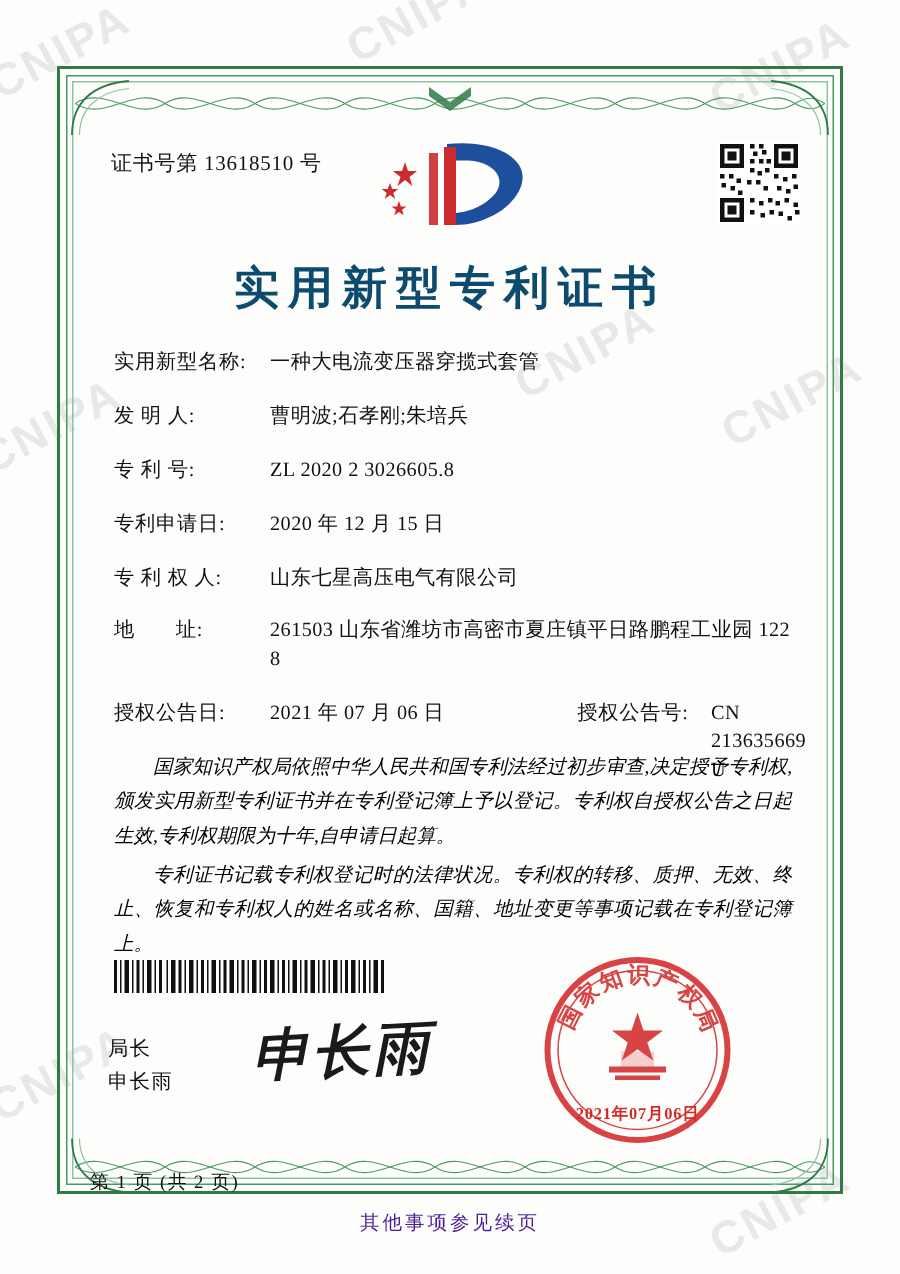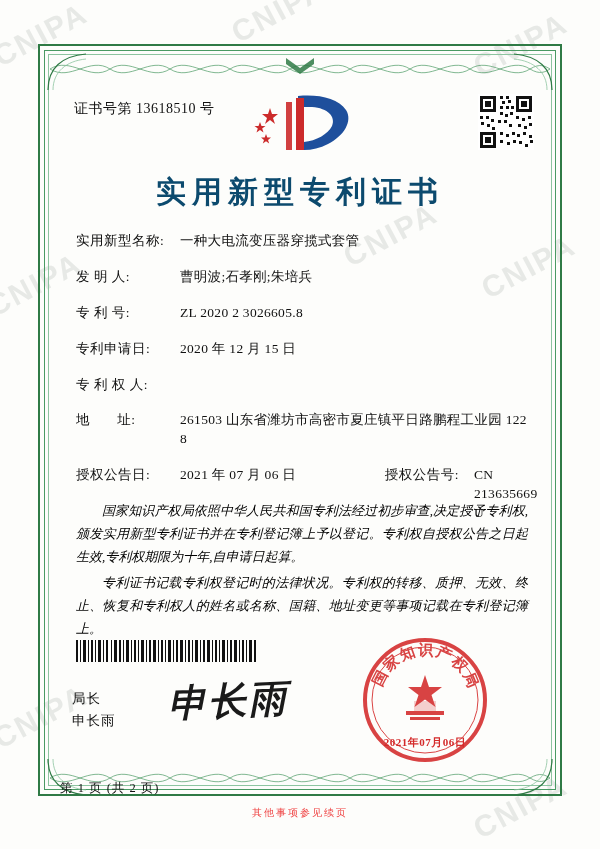--- a/index.html
+++ b/index.html
@@ -255,22 +255,22 @@
     color: #111;
     letter-spacing: 1px;
   }
 
   .footer-note {
     position: absolute;
     left: 0;
     right: 0;
     top: 806px;
     text-align: center;
-    font-size: 10px;
-    color: #ef4444;
+    font-size: 13px;
+    color: #4c1d95;
     letter-spacing: 2px;
   }
 </style>
 </head>
 <body>
 
 <div class="page">
 
   <div class="wm" style="left:-10px; top:18px;  transform:rotate(-28deg);">CNIPA</div>
   <div class="wm" style="left:228px; top:-6px;  transform:rotate(-28deg);">CNIPA</div>
@@ -415,20 +415,21 @@
       <div class="field-row">
         <div class="field-label">专 利 号:</div>
         <div class="field-value">ZL 2020 2 3026605.8</div>
       </div>
       <div class="field-row">
         <div class="field-label">专利申请日:</div>
         <div class="field-value">2020 年 12 月 15 日</div>
       </div>
       <div class="field-row">
         <div class="field-label">专 利 权 人:</div>
+        <div class="field-value">山东七星高压电气有限公司</div>
       </div>
       <div class="field-row">
         <div class="field-label">地       址:</div>
         <div class="field-value">261503  山东省潍坊市高密市夏庄镇平日路鹏程工业园 1228</div>
       </div>
       <div class="field-row two-col">
         <div class="field-label">授权公告日:</div>
         <div class="field-value">2021 年 07 月 06 日</div>
         <div class="field-label2">授权公告号:</div>
         <div class="field-value2">CN 213635669 U</div>

